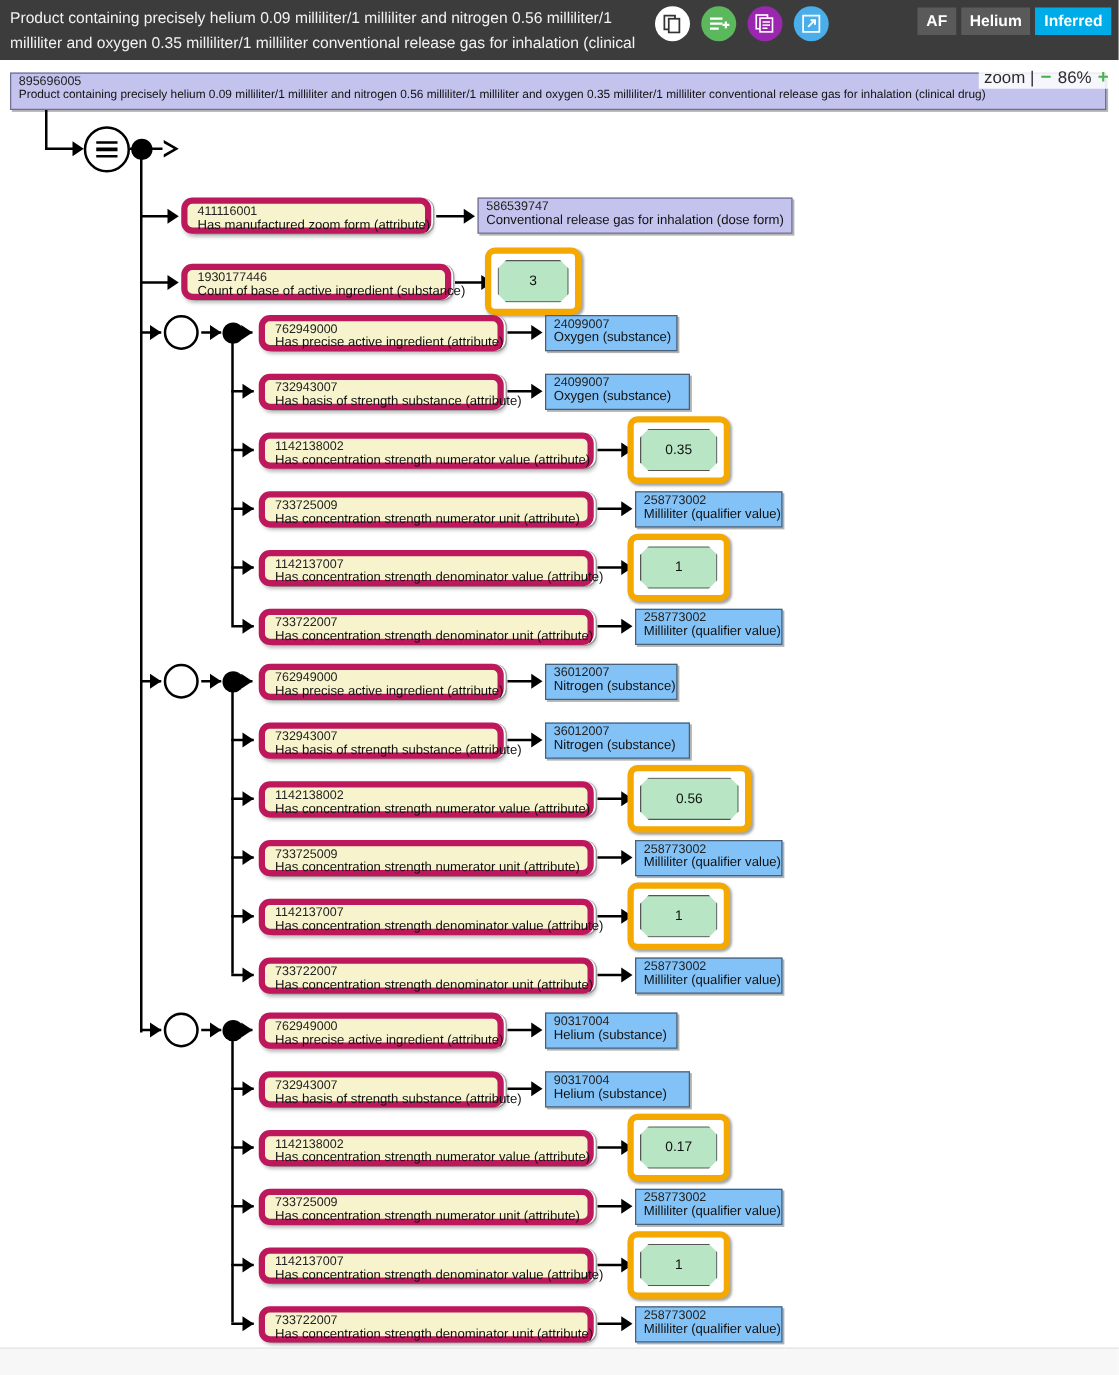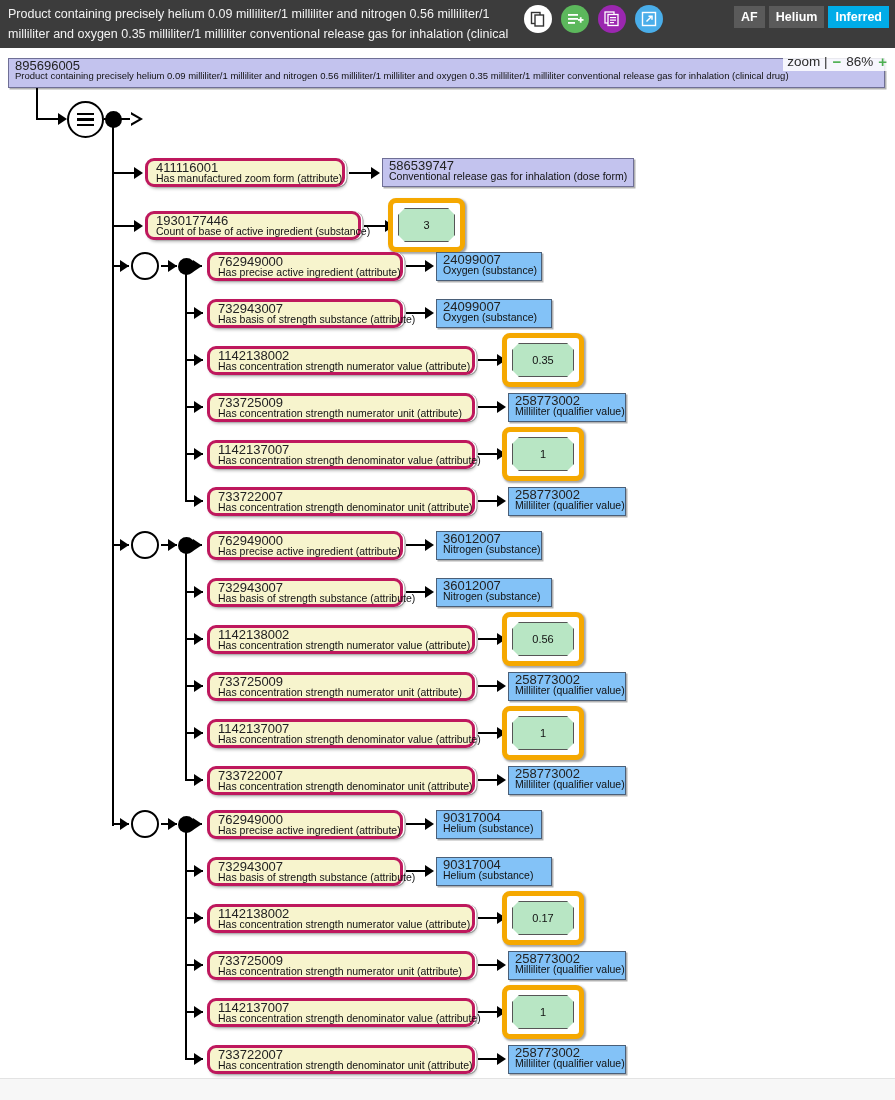--- a/index.html
+++ b/index.html
@@ -51,32 +51,32 @@
     position:absolute; left:0; top:48px; width:895px; height:1030px;
     background:#ffffff; overflow:hidden;
   }
   #footer {
     position:absolute; left:0; top:1078px; width:895px; height:22px;
     background:#f7f7f7; border-top:1px solid #e3e3e3;
   }
 
   
   .node { position:absolute; }
-  .nid  { font-size:13px; color:#222; line-height:8px; }
+  .nid  { font-size:10px; color:#222; line-height:8px; }
   .nlabel { font-size:10.5px; color:#111; line-height:12px; white-space:nowrap; }
 
   
   .n-concept {
     background:#c3c3ee; border:1px solid #6f6f96;
     box-shadow:1.5px 1.5px 0 rgba(0,0,0,.30);
     padding:3px 6px 4px 6px;
   }
   
   .n-attr {
-    background:#f7f4cd; border:3px solid #be185d; border-radius:9px;
+    background:#f7f4cd; border:5px solid #be185d; border-radius:9px;
     box-shadow: 2px 0 0 -0.5px #ffffff, 2.5px 0.5px 0 0 #9a9a9a, 2px 2px 3px rgba(0,0,0,.25);
     padding:3px 6px 4px 8px;
   }
   
   .n-value {
     background:#83c2f7; border:1px solid #4a5f78;
     box-shadow:1.5px 1.5px 0 rgba(0,0,0,.30);
     padding:3px 6px 4px 6px;
   }
   
@@ -341,21 +341,21 @@
         <div class="nlabel">Nitrogen (substance)</div>
       </div>
       <div class="hline" style="left: 185px; top: 590px; width: 18px;"></div>
       <div class="arrow" style="left: 194px; top: 585px;"></div>
       <div class="node n-attr" style="left: 207px; top: 577px; width: 268px; height: 29px;">
         <div class="nid">1142138002</div>
         <div class="nlabel">Has concentration strength numerator value (attribute)</div>
       </div>
       <div class="hline" style="left: 478px; top: 590px; width: 22px;"></div>
       <div class="arrow" style="left: 497px; top: 585px;"></div>
-      <div class="n-concrete-wrap" style="position: absolute; left: 502px; top: 564px; width: 82px; height: 54px; text-align: center;">
+      <div class="n-concrete-wrap" style="position: absolute; left: 502px; top: 564px; width: 99px; height: 54px; text-align: center;">
         <div class="n-concrete" style="width: 100%; height: 100%;">0.56</div>
       </div>
       <div class="hline" style="left: 185px; top: 637px; width: 18px;"></div>
       <div class="arrow" style="left: 194px; top: 632px;"></div>
       <div class="node n-attr" style="left: 207px; top: 624px; width: 268px; height: 29px;">
         <div class="nid">733725009</div>
         <div class="nlabel">Has concentration strength numerator unit (attribute)</div>
       </div>
       <div class="hline" style="left: 478px; top: 637px; width: 22px;"></div>
       <div class="arrow" style="left: 497px; top: 632px;"></div>

